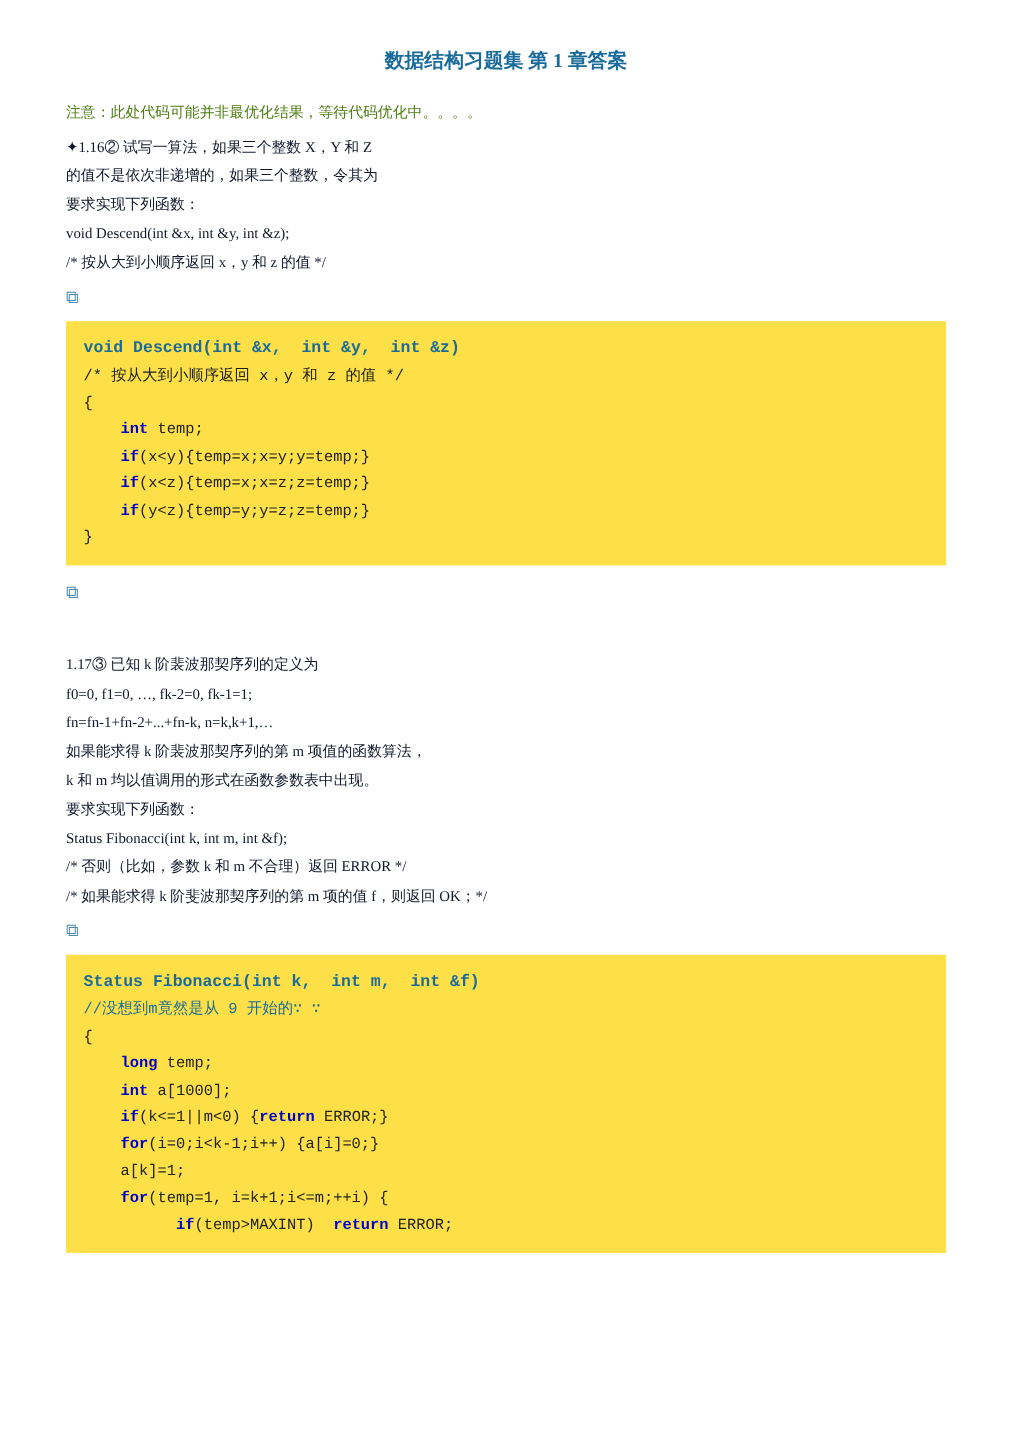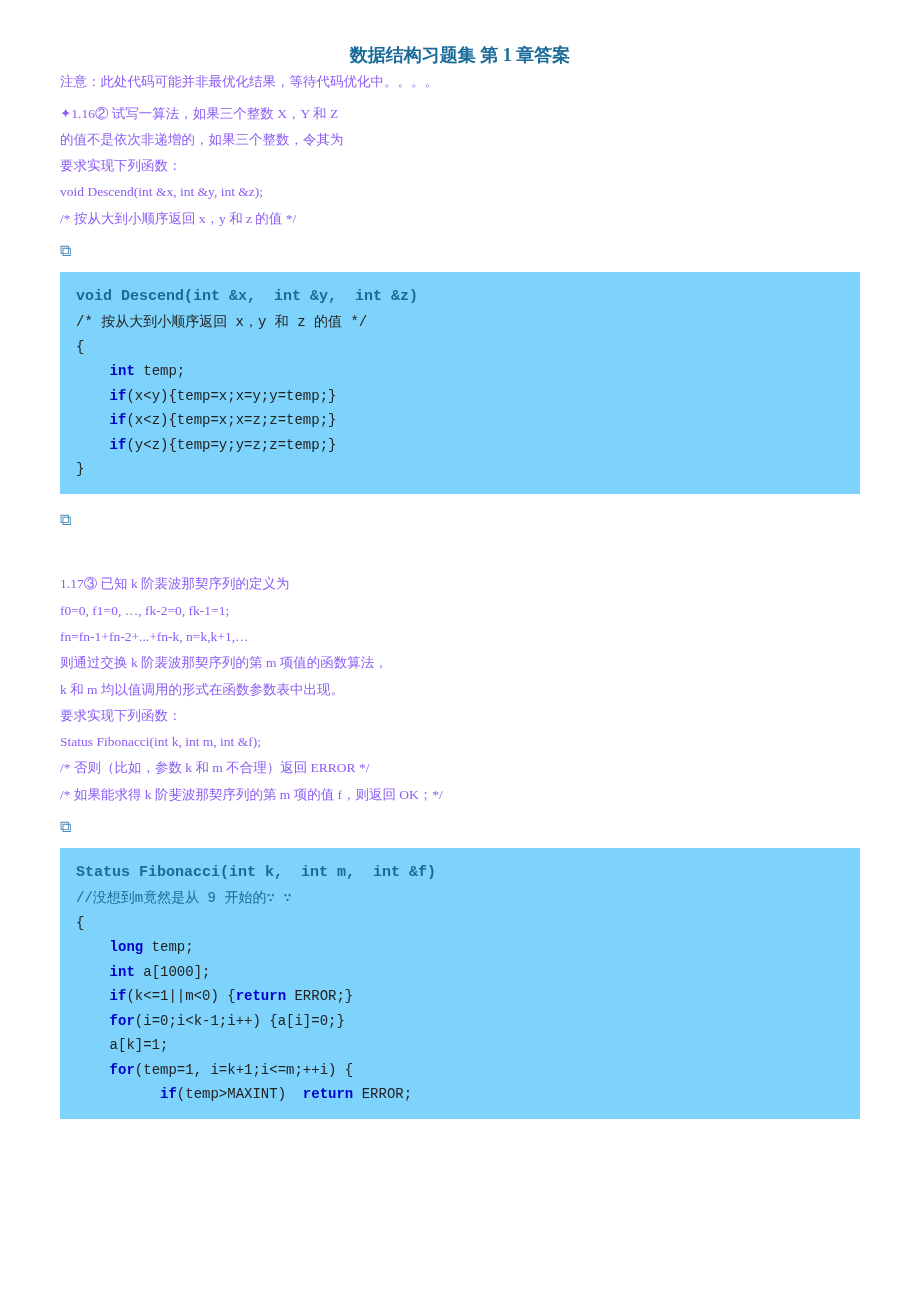--- a/index.html
+++ b/index.html
@@ -9,34 +9,35 @@
       font-size: 14px;
       color: #222;
       padding: 40px 60px;
       line-height: 1.7;
     }
     .page-title {
       text-align: center;
       color: #1a6b9a;
       font-size: 18px;
       font-weight: bold;
+      margin-bottom: 20px;
     }
     .note {
       font-size: 13.5px;
-      color: #8b5cf6;
+      color: #4d7c0f;
       margin-bottom: 8px;
     }
     .section-heading {
       font-size: 13.5px;
-      color: #8b5cf6;
+      color: #0f172a;
       margin-bottom: 2px;
       line-height: 1.8;
     }
     .code-block {
-      background: #7dd3fc;
+      background: #fde047;
       border: none;
       padding: 12px 16px;
       margin: 8px 0;
       font-family: "Courier New", Consolas, monospace;
       font-size: 14px;
       line-height: 1.75;
     }
     .code-line {
       display: block;
       white-space: pre;
@@ -92,21 +93,21 @@
 
 <div class="icon-copy" title="复制代码"></div>
 
 <div class="spacer"></div>
 <div class="spacer"></div>
 
 <div>
   <p class="section-heading">1.17③ 已知 k 阶裴波那契序列的定义为</p>
   <p class="section-heading">f0=0, f1=0, …, fk-2=0, fk-1=1;</p>
   <p class="section-heading">fn=fn-1+fn-2+...+fn-k, n=k,k+1,…</p>
-  <p class="section-heading">则通过交换 k 阶裴波那契序列的第 m 项值的函数算法，</p>
+  <p class="section-heading">如果能求得 k 阶裴波那契序列的第 m 项值的函数算法，</p>
   <p class="section-heading">k 和 m 均以值调用的形式在函数参数表中出现。</p>
   <p class="section-heading">要求实现下列函数：</p>
   <p class="section-heading">Status Fibonacci(int k, int m, int &amp;f);</p>
   <p class="section-heading">/* 否则（比如，参数 k 和 m 不合理）返回 ERROR */</p>
   <p class="section-heading">/* 如果能求得 k 阶斐波那契序列的第 m 项的值 f，则返回 OK；*/</p>
 </div>
 
 <div class="icon-copy" title="复制代码"></div>
 
 <div class="code-block">

